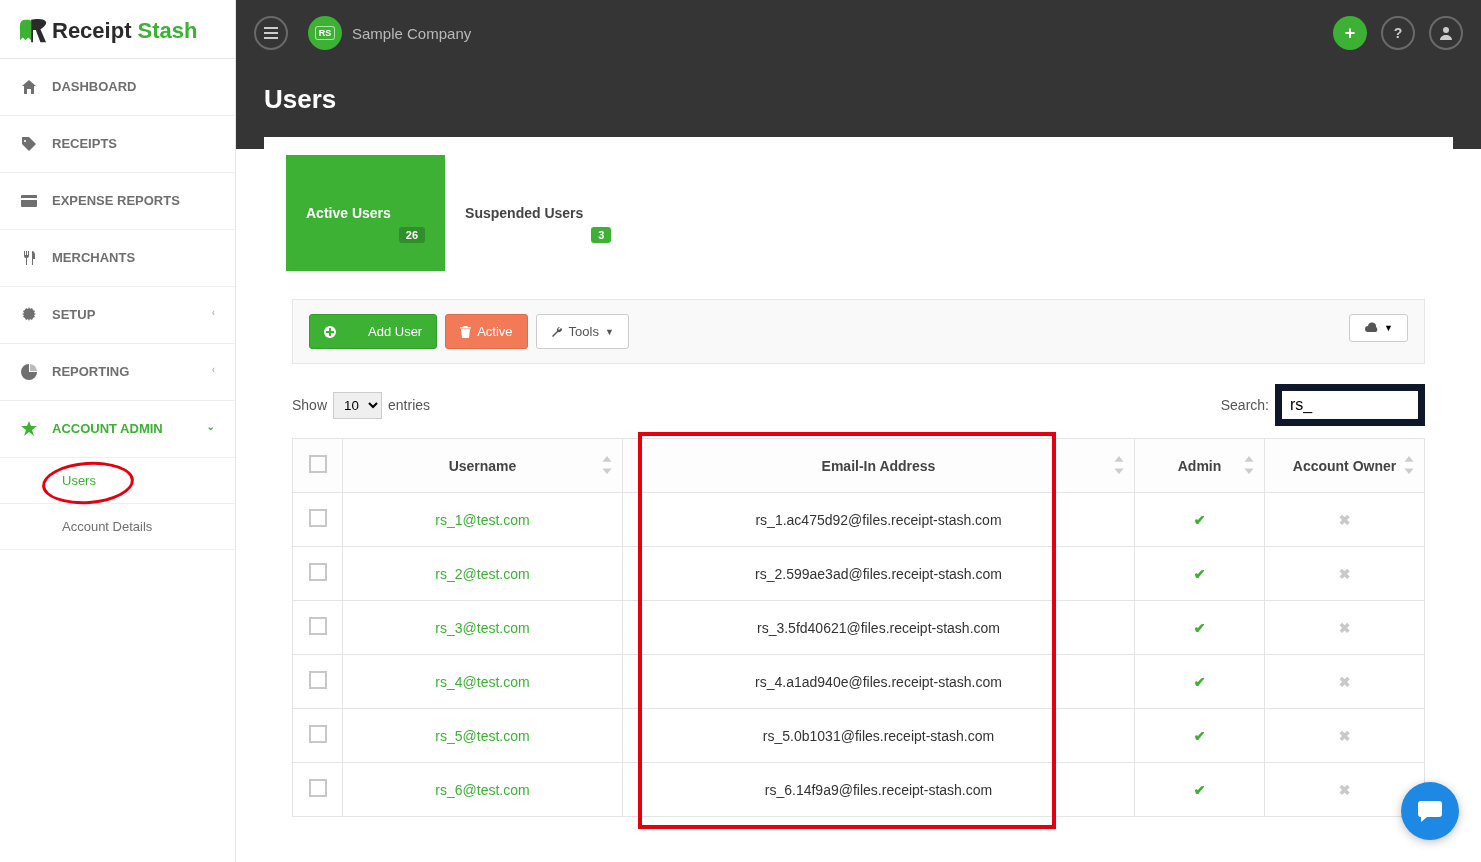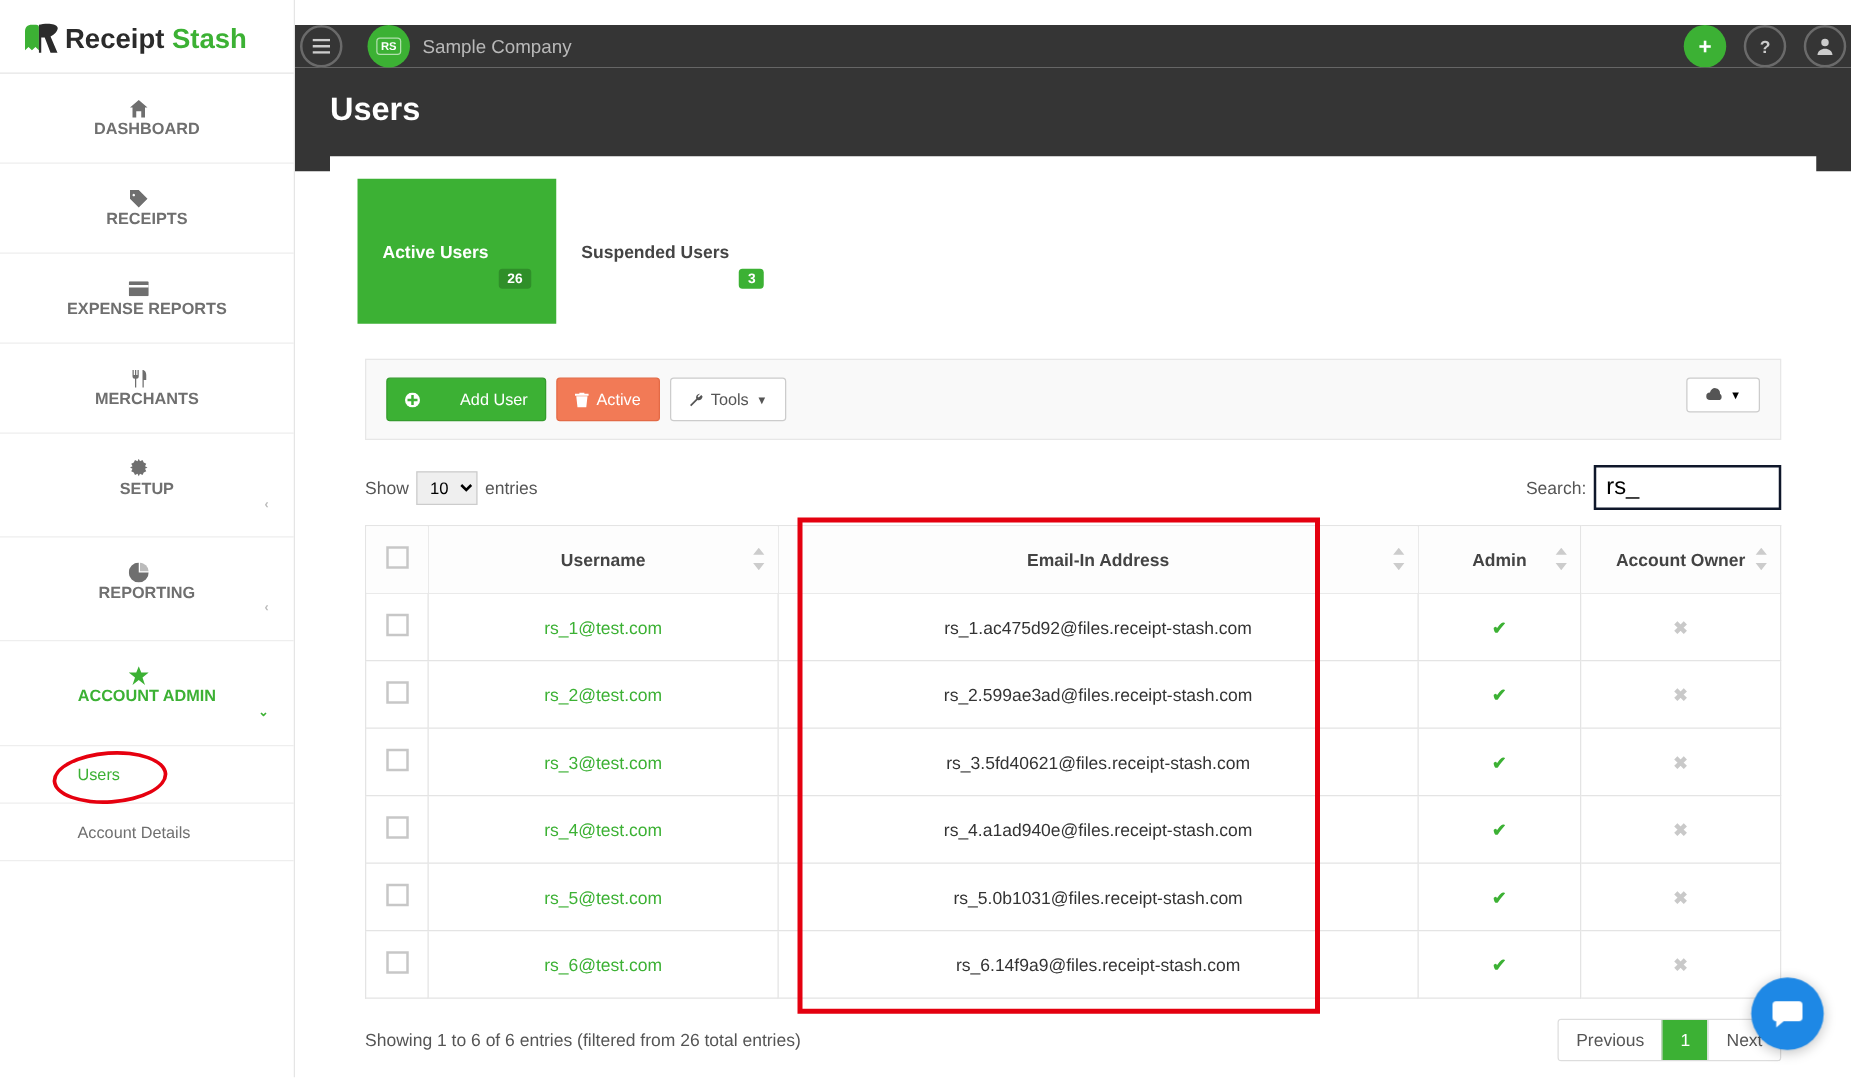--- a/index.html
+++ b/index.html
@@ -7,33 +7,33 @@
 .app { display: flex; height: 862px; width: 1481px; overflow: hidden; }
 
 
 .sidebar { width: 236px; background: #fff; border-right: 1px solid #e5e5e5; flex-shrink: 0; }
 .logo { padding: 18px 18px 14px; border-bottom: 1px solid #e5e5e5; display: flex; align-items: center; gap: 4px; }
 .logo-icon { width: 30px; height: 26px; }
 .logo-text { font-size: 22px; font-weight: 700; }
 .logo-receipt { color: #2b2b2b; text-align: center; }
 .logo-stash { color: #3cb134; }
 .nav { list-style: none; }
-.nav-item { display: flex; align-items: center; padding: 20px 20px; border-bottom: 1px solid #eee; cursor: pointer; color: #6f6f6f; font-weight: 700; font-size: 13px; flex-direction: column; }
+.nav-item { display: flex; align-items: flex-start; padding: 20px 20px; border-bottom: 1px solid #eee; cursor: pointer; color: #6f6f6f; font-weight: 700; font-size: 13px; }
 .nav-item .nav-icon { width: 18px; height: 16px; margin-right: 14px; display: inline-flex; align-items: center; justify-content: center; fill: currentColor; }
 .nav-item .chev { margin-left: auto; font-size: 10px; color: #bbb; }
 .nav-item.active { color: #3cb134; }
 .nav-sub { list-style: none; }
 .nav-sub-item { padding: 15px 20px 15px 62px; border-bottom: 1px solid #eee; cursor: pointer; color: #6f6f6f; font-size: 13px; }
 .nav-sub-item.active { color: #3cb134; }
 .users-circle { position: relative; }
 .users-circle::before { content: ""; position: absolute; left: 42px; top: 4px; width: 86px; height: 36px; border: 3px solid #e6000f; border-radius: 50%; transform: rotate(-4deg); }
 
 
 .main { flex: 1; display: flex; flex-direction: column; background: #fff; }
-.topbar { height: 66px; background: #353535; display: flex; align-items: center; padding: 0 4px; color: #ddd; margin-top: 20px; }
+.topbar { height: 66px; background: #353535; display: flex; align-items: center; padding: 0 18px; color: #ddd; }
 .circle-btn { width: 34px; height: 34px; border-radius: 50%; border: 2px solid #6a6a6a; display: inline-flex; align-items: center; justify-content: center; cursor: pointer; color: #ccc; }
 .company-badge { width: 34px; height: 34px; border-radius: 50%; background: #3cb134; display: inline-flex; align-items: center; justify-content: center; margin-left: 20px; position: relative; }
 .company-badge .rs { font-size: 9px; font-weight: 700; color: #fff; background: #3cb134; padding: 1px 3px; border: 1px solid rgba(255,255,255,0.6); border-radius: 3px; }
 .company-name { margin-left: 10px; color: #b9b9b9; font-size: 15px; }
 .topbar-right { margin-left: auto; display: flex; gap: 14px; }
 .plus-btn { background: #3cb134; border: none; width: 34px; height: 34px; border-radius: 50%; color: #fff; display: inline-flex; align-items: center; justify-content: center; cursor: pointer; font-size: 18px; font-weight: bold; }
 
 .page-head { background: #353535; padding: 18px 28px 34px; color: #fff; }
 .page-head h1 { font-size: 26px; font-weight: 700; }
 
@@ -49,21 +49,21 @@
 .btn { padding: 9px 14px; border-radius: 3px; border: 1px solid transparent; font-size: 13px; cursor: pointer; display: inline-flex; align-items: center; gap: 6px; }
 .btn-green { background: #3cb134; color: #fff; border-color: #349b2d; gap: 32px; }
 .btn-orange { background: #f27a56; color: #fff; border-color: #e36a46; }
 .btn-light { background: #fff; color: #555; border: 1px solid #ccc; }
 .toolbar-right { margin-left: auto; }
 .cloud-btn { background: #fff; border: 1px solid #ccc; padding: 7px 14px; border-radius: 3px; cursor: pointer; display: inline-flex; align-items: center; gap: 4px; }
 
 .table-controls { display: flex; align-items: center; padding: 20px 0 12px; color: #555; }
 .table-controls select { padding: 4px 6px; margin: 0 6px; border: 1px solid #ccc; }
 .search-box { margin-left: auto; display: flex; align-items: center; gap: 6px; }
-.search-box input { border: 2px solid #0f172a; padding: 5px 8px; font-size: 19px; width: 150px; }
+.search-box input { border: 7px solid #0f172a; padding: 5px 8px; font-size: 16px; width: 150px; }
 
 table.data { width: 100%; border-collapse: collapse; }
 table.data th, table.data td { border: 1px solid #e4e4e4; padding: 16px 12px; text-align: center; }
 table.data th { background: #fdfdfd; font-weight: 700; color: #444; position: relative; }
 table.data th .sort { position: absolute; right: 8px; top: 50%; transform: translateY(-55%); width: 14px; height: 18px; }
 table.data th.center, table.data td.center { text-align: center; }
 .cb { width: 18px; height: 18px; border: 2px solid #c7c7c7; display: inline-block; }
 .user-link { color: #3cb134; text-decoration: none; }
 .chk { color: #3cb134; font-weight: bold; }
 .x { color: #c9c9c9; font-weight: bold; }
@@ -317,28 +317,20 @@
                   <td><a class="user-link">rs_6@test.com</a></td>
                   <td>rs_6.14f9a9@files.receipt-stash.com</td>
                   <td class="center"><span class="chk">✔</span></td>
                   <td class="center"><span class="x">✖</span></td>
                 </tr>
               </tbody>
           </table>
           <div class="highlight-overlay" style="left:346px; top:-6px; width:418px; height:397px;"></div>
         </div>
 
-        <div class="table-footer">
-          <span>Showing 1 to 6 of 6 entries (filtered from 26 total entries)</span>
-          <div class="pagination">
-            <span class="page-btn">Previous</span>
-            <span class="page-btn active">1</span>
-            <span class="page-btn">Next</span>
-          </div>
-        </div>
       </div>
     </div>
   </div>
 </div>
 
 <div class="chat-fab">
   <svg width="26" height="24" viewBox="0 0 26 24">
       <path fill="#fff" d="M4 2h18a3 3 0 0 1 3 3v10a3 3 0 0 1-3 3H10l-6 5v-5a3 3 0 0 1-3-3V5a3 3 0 0 1 3-3z"></path>
     </svg>
 </div>

